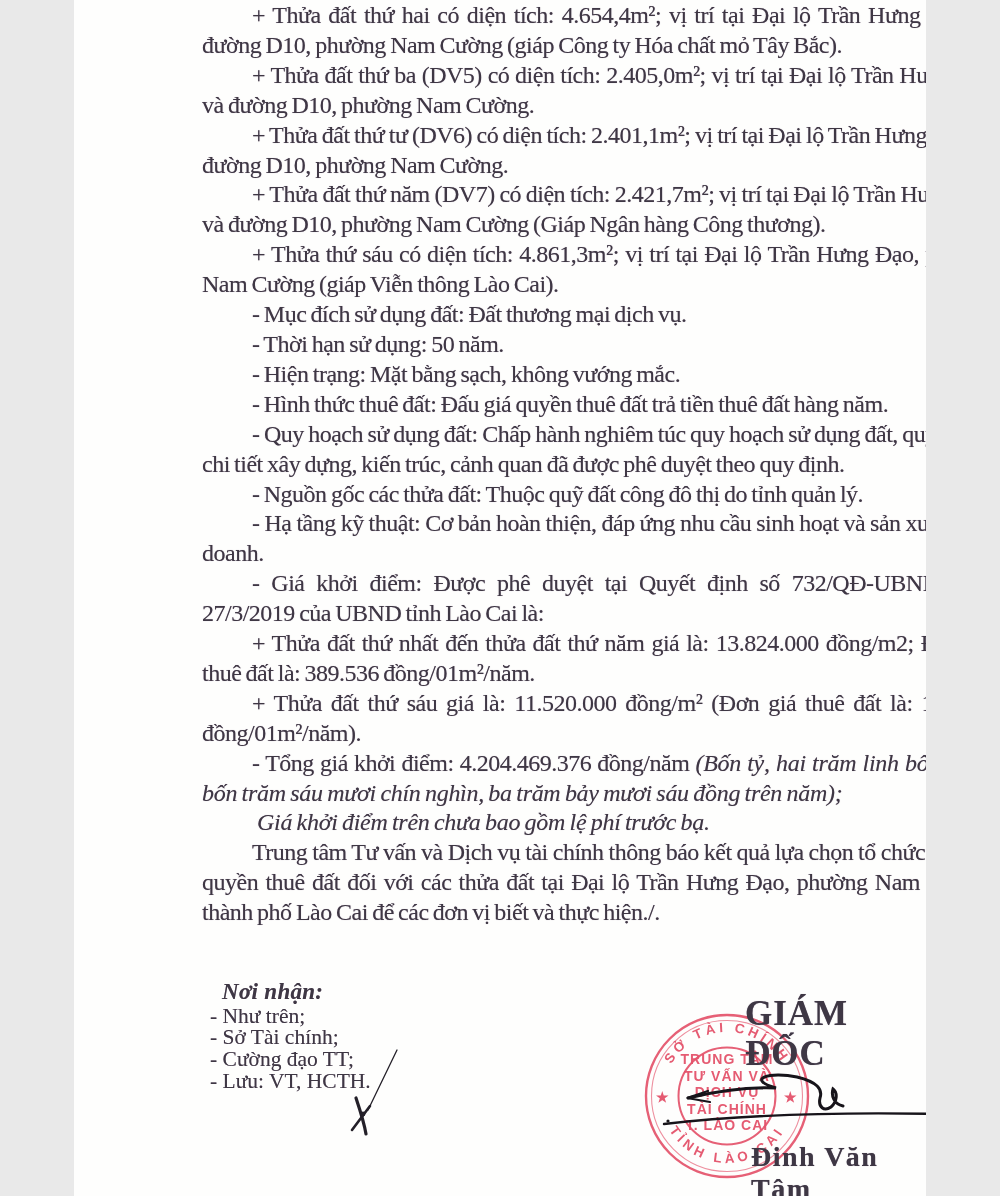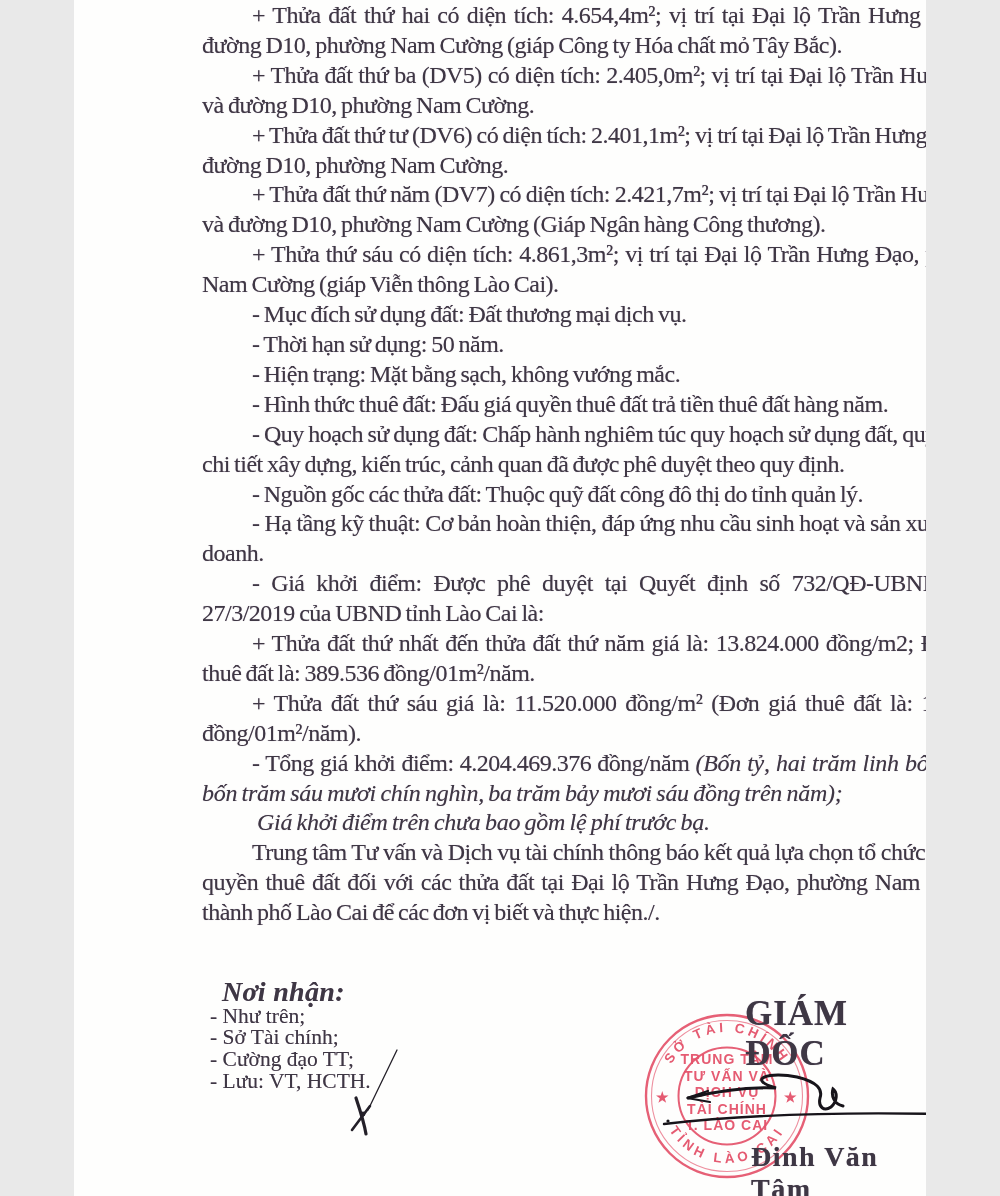--- a/index.html
+++ b/index.html
@@ -17,21 +17,21 @@
   }
   .doc-body p { margin:0; text-indent:50px; }
   .doc-body p.note-center { text-indent:0; padding-left:55px; }
   .doc-body i { letter-spacing:-0.3px; }
   .recipients {
     position:absolute; left:136px; top:981px;
     font-size:21.5px; line-height:21.7px;
     text-shadow:0 0 0.6px rgba(90,60,95,0.5);
   }
   .recipients .heading {
-    font-weight:bold; font-style:italic; font-size:28px;
+    font-weight:bold; font-style:italic; font-size:23px;
     padding-left:12px; margin-bottom:3px; letter-spacing:0.3px;
   }
   .sig-title {
     position:absolute; left:671px; top:994px; z-index:6;
     font-size:35px; font-weight:bold; letter-spacing:1px;
     text-shadow:0 0 0.7px rgba(60,40,70,0.6);
   }
   .sig-name {
     position:absolute; left:677px; top:1141px; z-index:6;
     font-size:28px; font-weight:bold; letter-spacing:1.5px;

